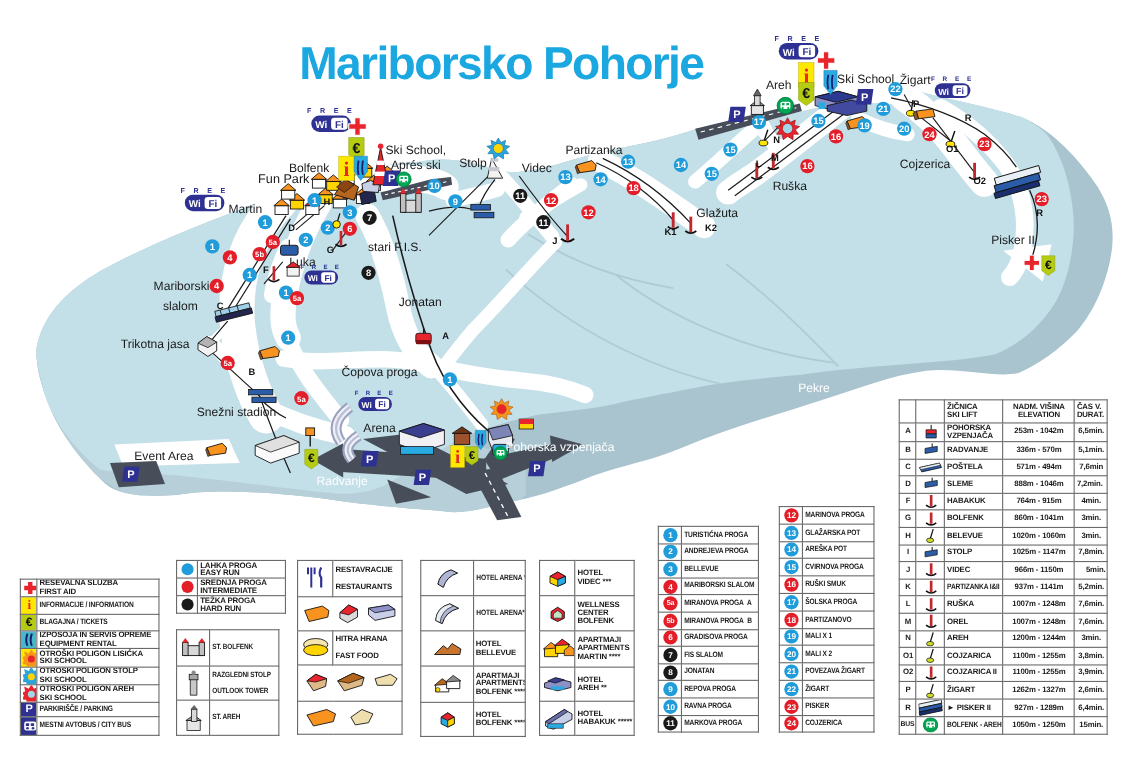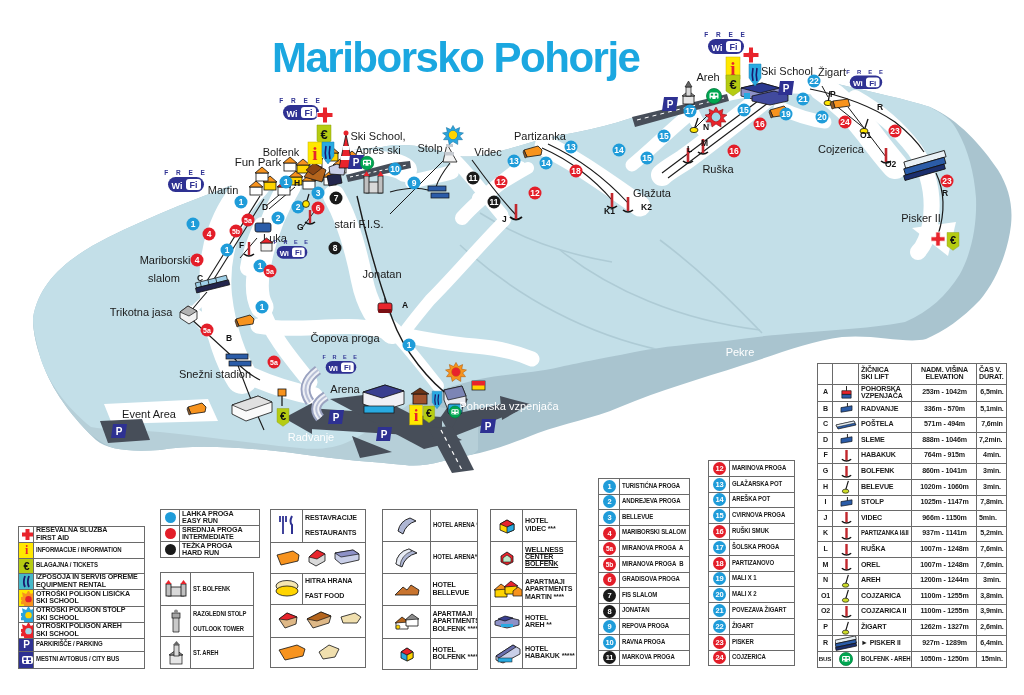--- a/index.html
+++ b/index.html
@@ -895,21 +895,21 @@
         <tr style="height:32px;">
           <td class="ic" style="width:32px;">
             <svg width="20" height="18" viewBox="0 0 20 18">
               <path d="M3,7 L10,3 L17,7 L17,13 L10,16 L3,13 Z" fill="#ffd400" stroke="#111" stroke-width="0.8"></path>
               <path d="M3,7 L10,3 L17,7 L10,10 Z" fill="#e8242c" stroke="#111" stroke-width="0.7"></path>
               <path d="M10,10 L17,7 L17,13 L10,16 Z" fill="#29aae1" stroke="#111" stroke-width="0.7"></path>
             </svg>
           </td>
           <td>HOTEL<br>VIDEC ***</td>
         </tr>
-<tr style="height:32px;text-decoration:underline;">
+<tr style="height:32px;">
           <td class="ic">
             <svg width="18" height="18" viewBox="0 0 18 18">
               <path d="M3,7 L9,3 L15,7 L15,13 L9,16 L3,13 Z" fill="#e8242c" stroke="#111" stroke-width="0.8"></path>
               <path d="M5,9 L9,6 L13,9 L13,13 L5,13 Z" fill="#bfe8c8" stroke="#111" stroke-width="0.6"></path>
             </svg>
           </td>
           <td>WELLNESS<br>CENTER<br>BOLFENK</td>
         </tr>
 <tr style="height:33px;">
           <td class="ic">
@@ -1165,21 +1165,21 @@
 <tr style="height:15.6px;">
           <td class="ic">J</td>
           <td class="ic">
             <svg width="13" height="14" viewBox="-7 -9 14 15">
               <path d="M-5,2 Q0,6 5,2" stroke="#111" stroke-width="1.6" fill="none"></path>
               <line x1="0" y1="3" x2="0" y2="-8" stroke="#c1272d" stroke-width="2.6"></line>
             </svg>
           </td>
           <td>VIDEC</td>
           <td style="text-align:center;">966m - 1150m</td>
-          <td style="text-align:left;">5min.</td>
+          <td style="text-align:right;">5min.</td>
         </tr>
 <tr style="height:15.6px;">
           <td class="ic">K</td>
           <td class="ic">
             <svg width="13" height="14" viewBox="-7 -9 14 15">
               <path d="M-5,2 Q0,6 5,2" stroke="#111" stroke-width="1.6" fill="none"></path>
               <line x1="0" y1="3" x2="0" y2="-8" stroke="#c1272d" stroke-width="2.6"></line>
             </svg>
           </td>
           <td><span class="sq">PARTIZANKA I&amp;II</span></td>

